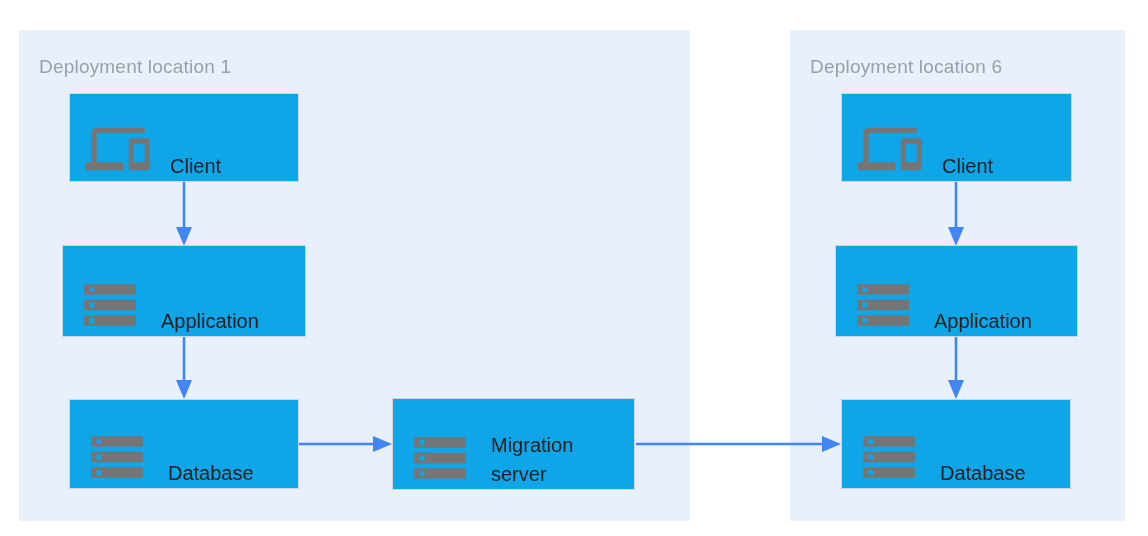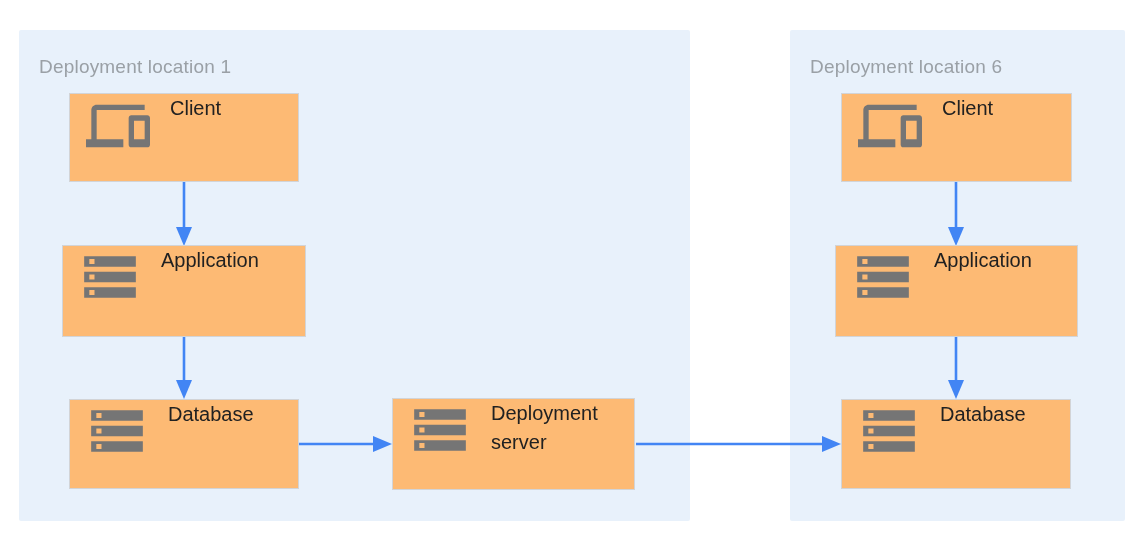--- a/index.html
+++ b/index.html
@@ -31,24 +31,24 @@
     position:absolute;left:20px;top:26px;
     font-size:19px;letter-spacing:.2px;
     color:var(--region-label);
     white-space:nowrap;
   }
   .edges{position:absolute;left:0;top:0;z-index:2;}
   .edges line{stroke:var(--arrow);stroke-width:2.6px;}
   .edges path{fill:var(--arrow);}
   .node{
     position:absolute;z-index:3;
-    background:#fdba74;
+    background:#0ea5e9;
     border:1px solid var(--box-border);
     box-sizing:border-box;
-    display:flex;align-items:flex-start;
+    display:flex;align-items:flex-end;
     padding:0 10px 0 16px;
   }
   .node .icon{display:flex;align-items:center;flex:0 0 auto;color:var(--icon);}
   .icon.devices svg{width:64px;height:64px;}
   .icon.storage svg{width:62px;height:62px;}
   .node-label{
     margin-left:20px;
     font-size:20px;
     line-height:1.45;
     color:var(--node-label);
@@ -127,21 +127,21 @@
     </span>
     <span class="node-label">Database</span>
   </div>
 
   <div class="node" id="node-migration-server">
     <span class="icon storage">
       <svg viewBox="0 0 24 24" aria-hidden="true">
           <path fill="currentColor" d="M2 20h20v-4H2v4zm2-3h2v2H4v-2zM2 4v4h20V4H2zm4 3H4V5h2v2zm-4 7h20v-4H2v4zm2-3h2v2H4v-2z"></path>
         </svg>
     </span>
-    <span class="node-label">Deployment server</span>
+    <span class="node-label">Migration server</span>
   </div>
 
   <div class="node" id="node-client-2">
     <span class="icon devices">
       <svg viewBox="0 0 24 24" aria-hidden="true">
           <path fill="currentColor" d="M4 6h18V4H4c-1.1 0-2 .9-2 2v11H0v3h14v-3H4V6zm19 2h-6c-.55 0-1 .45-1 1v10c0 .55.45 1 1 1h6c.55 0 1-.45 1-1V9c0-.55-.45-1-1-1zm-1 9h-4v-7h4v7z"></path>
         </svg>
     </span>
     <span class="node-label">Client</span>
   </div>

